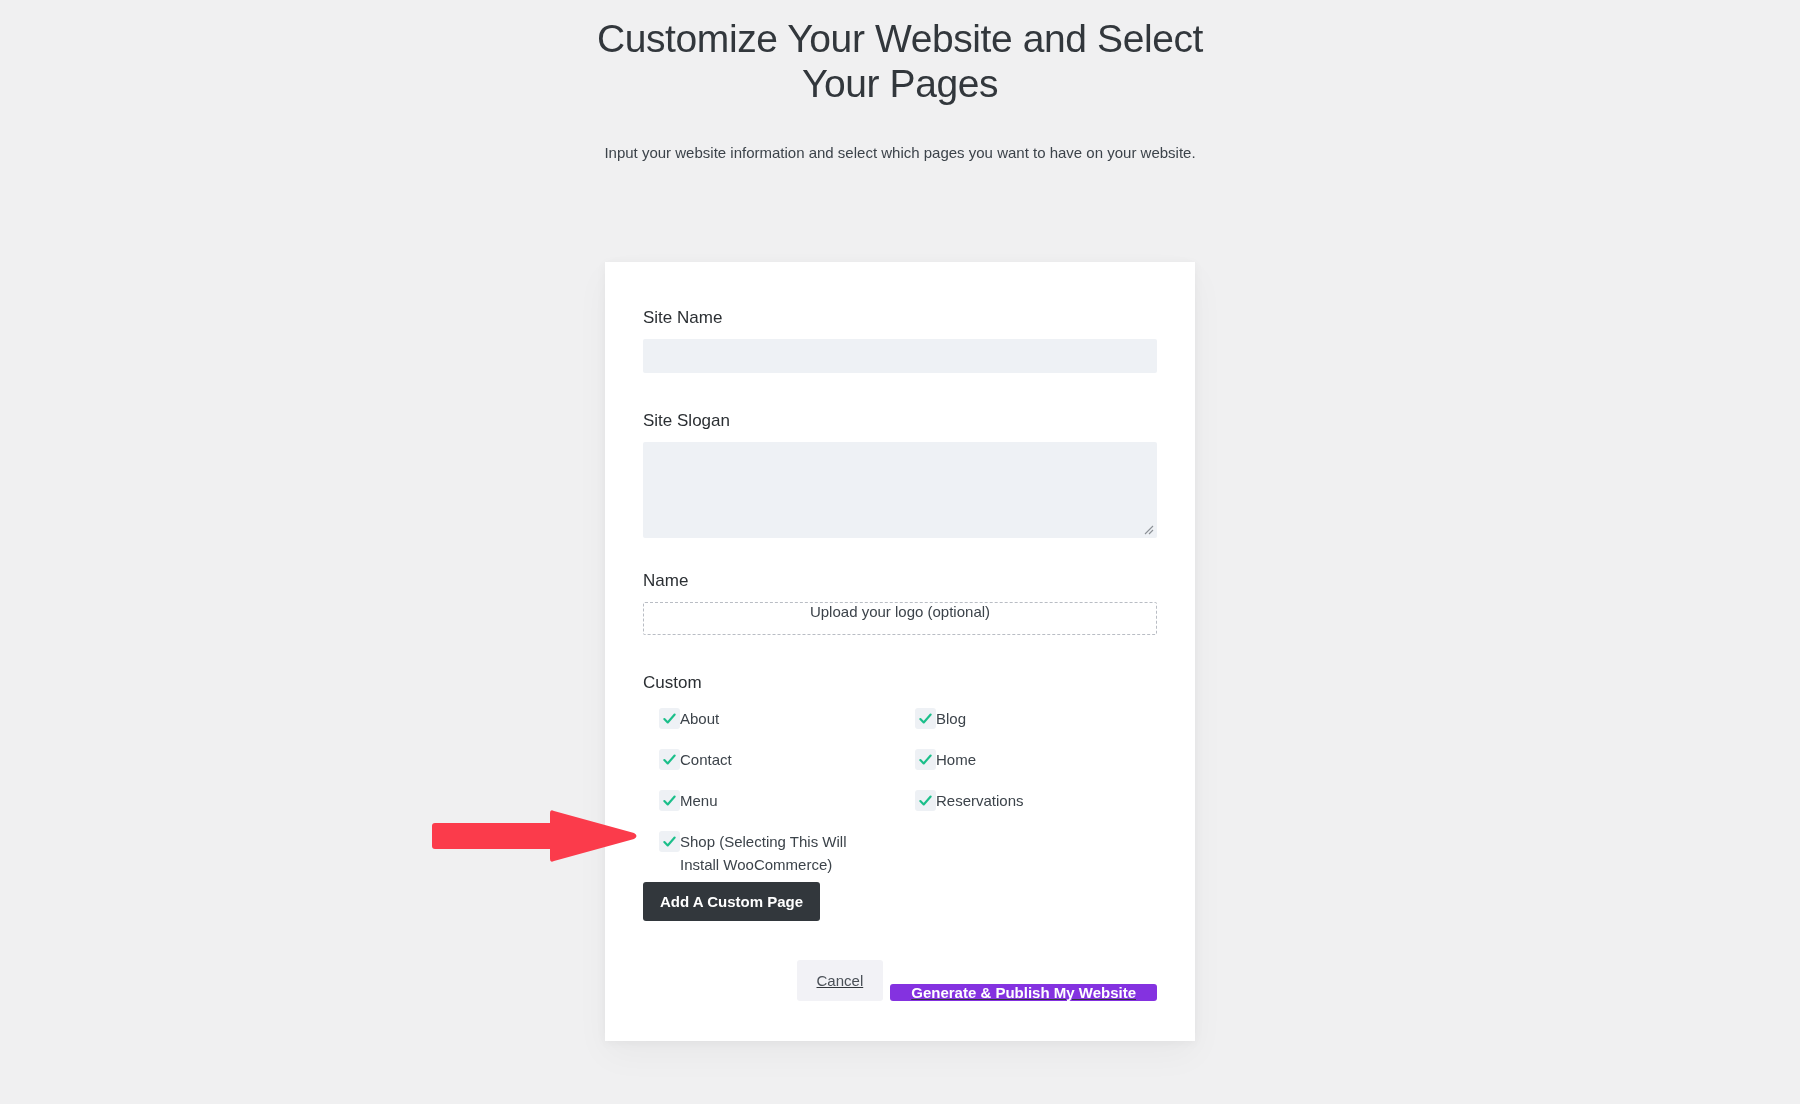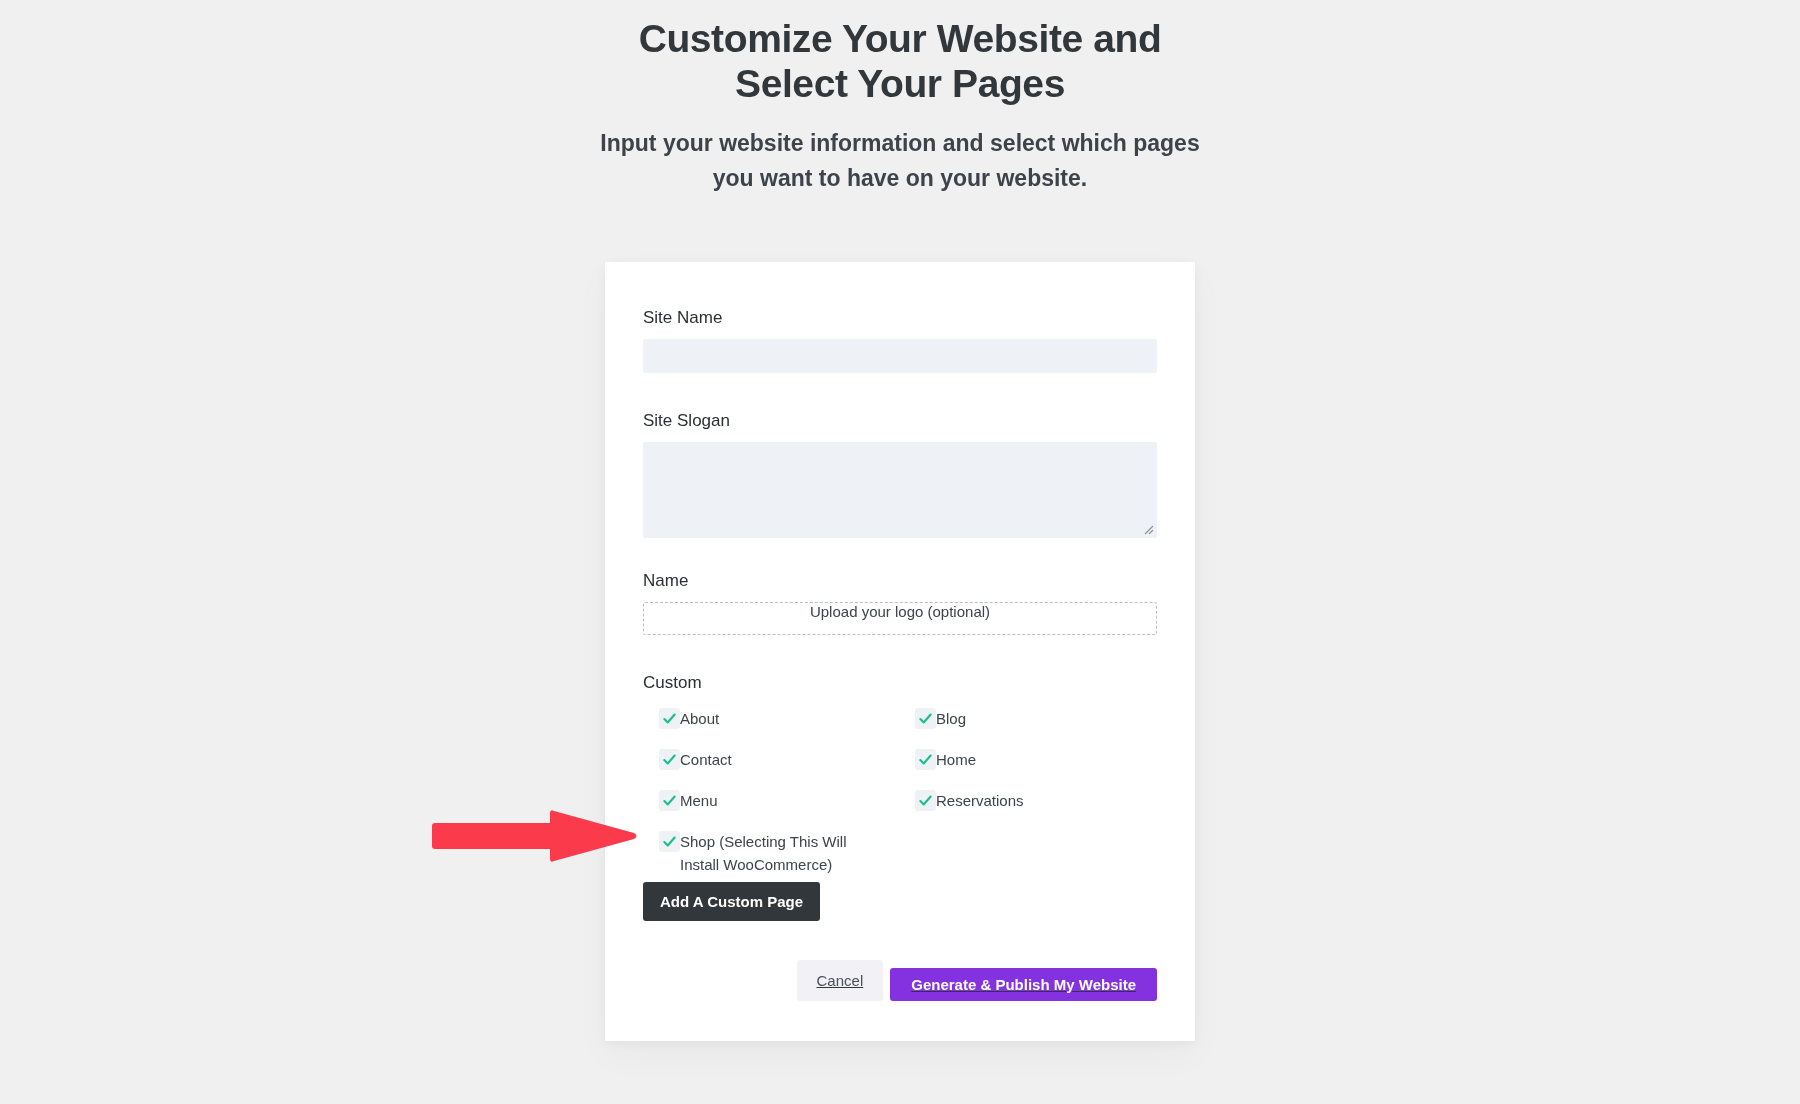--- a/index.html
+++ b/index.html
@@ -27,31 +27,31 @@
   .header {
     width: 620px;
     margin: 0 auto;
     padding-top: 16px;
     text-align: center;
   }
 
   .page-title {
     font-size: 39px;
     line-height: 1.16;
-    font-weight: bold;
+    font-weight: normal;
     color: #32373c;
     letter-spacing: -0.4px;
   }
 
   .page-subtitle {
-    margin-top: 20px;
-    font-size: 23px;
+    margin-top: 36px;
+    font-size: 15px;
     line-height: 1.5;
     color: #3c434a;
-    font-weight: 700;
+    font-weight: 400;
   }
 
   
   .card-wrap {
     position: absolute;
     left: 605px;
     top: 262px;
     width: 590px;
   }
 
@@ -200,21 +200,21 @@
     background: #f2f2f6;
     color: #4a5057;
     padding: 12px 20px;
     font-weight: 400;
   }
 
   .btn-primary {
     background: #8432e0;
     color: #ffffff;
     font-weight: bold;
-    padding: 8px 21px;
+    padding: 0 21px;
   }
 
   
   .arrow-annotation {
     position: absolute;
     left: 430px;
     top: 808px;
     width: 210px;
     height: 56px;
     pointer-events: none;

